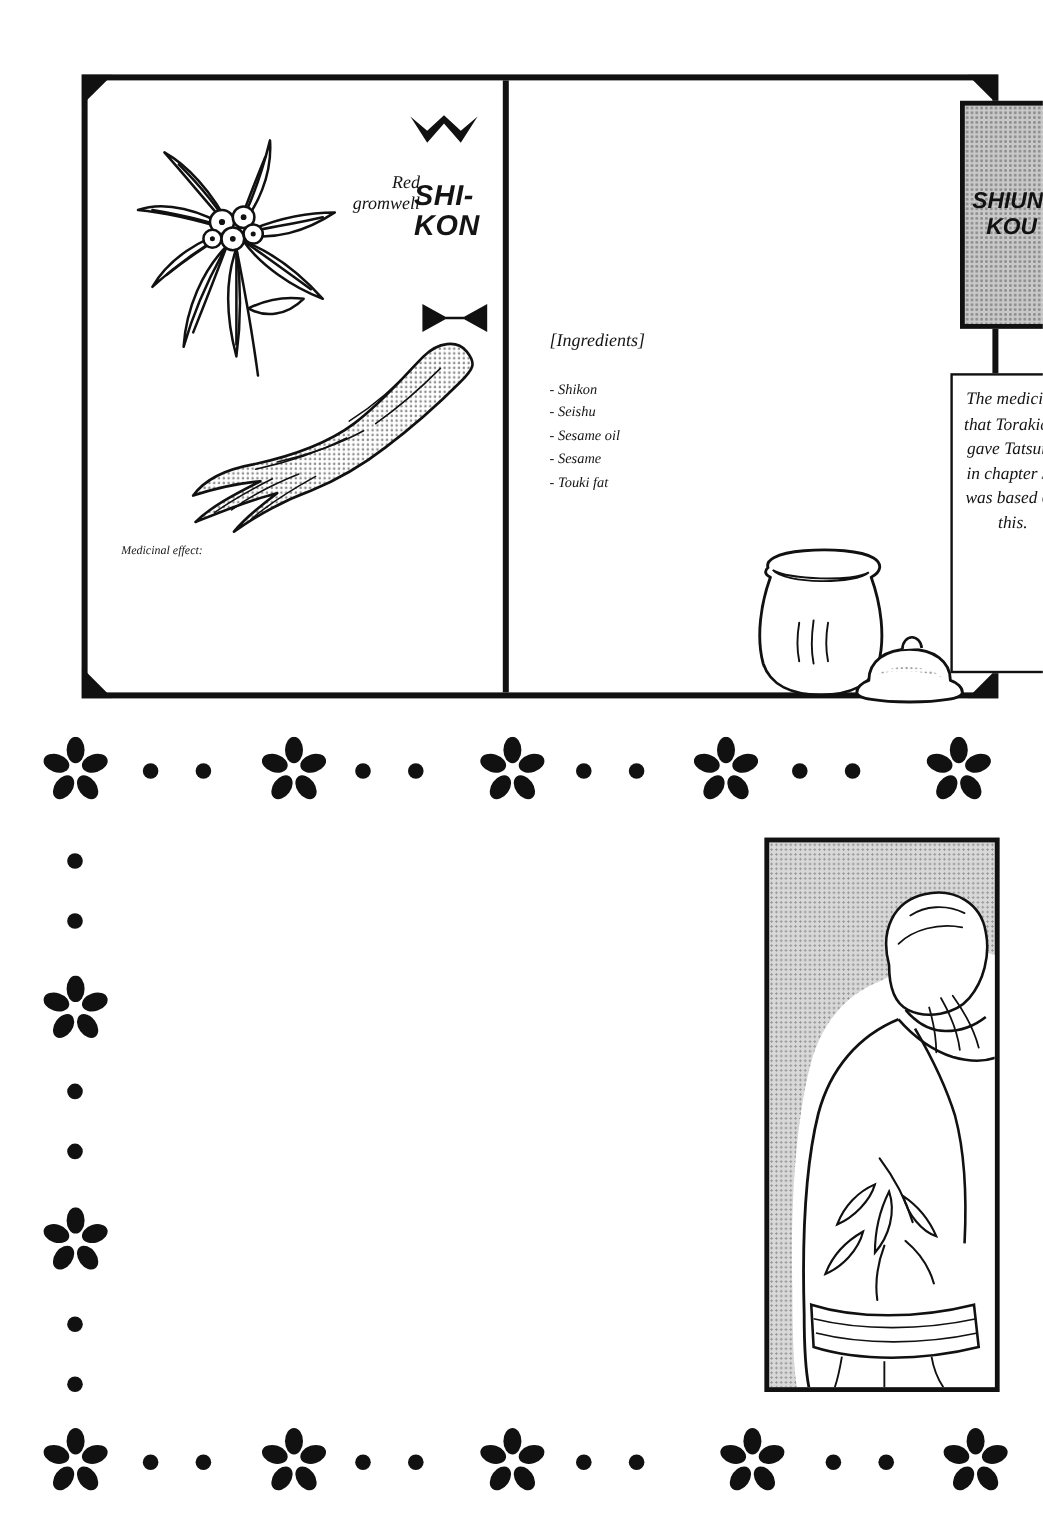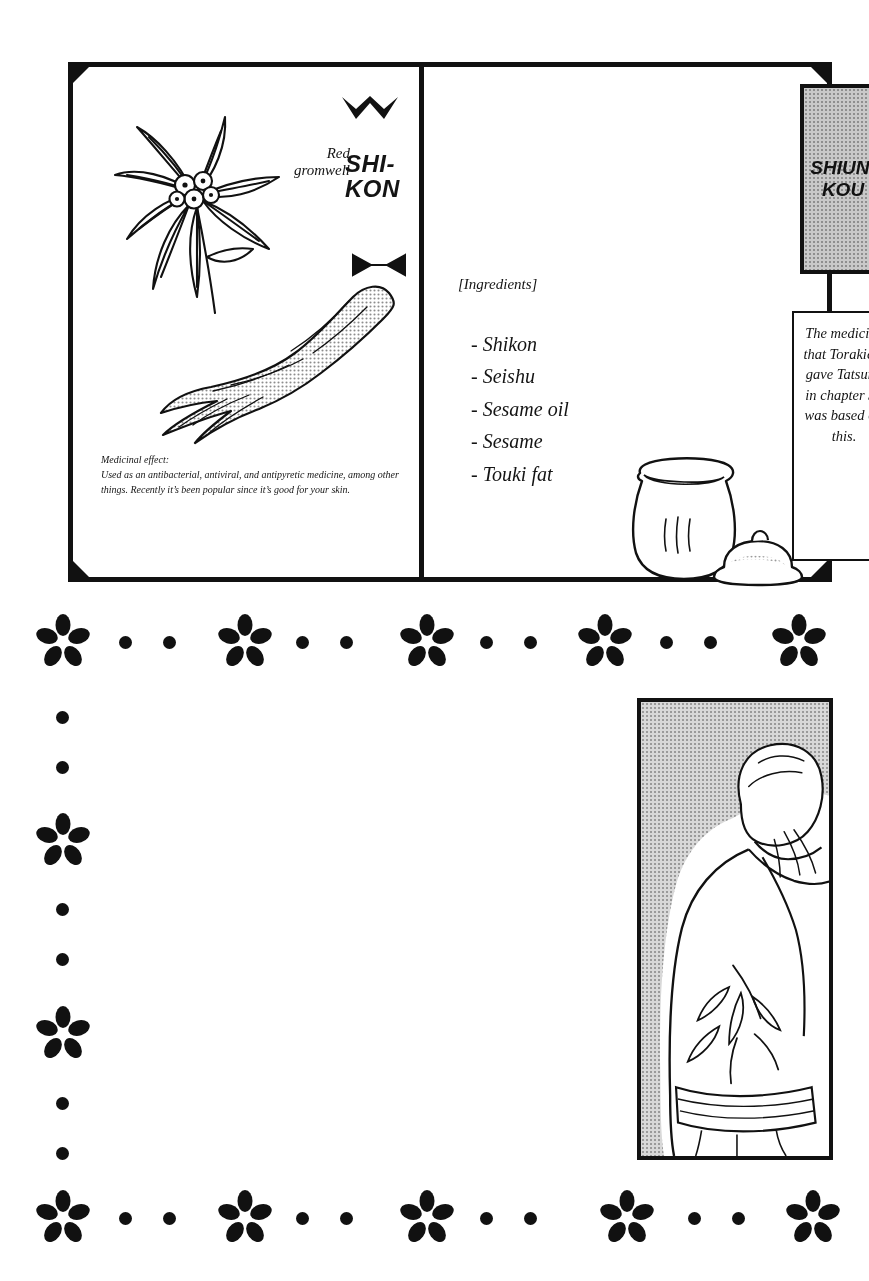--- a/index.html
+++ b/index.html
@@ -134,26 +134,26 @@
     left: 34px;
     top: 209px;
     font-family: "Liberation Serif", serif;
     font-style: italic;
     font-size: 15px;
   }
   #ingredients-list {
     position: absolute;
     left: 34px;
     top: 248px;
-    margin: 13px;
+    margin: 0;
     padding: 0;
     list-style: none;
     font-family: "Liberation Serif", serif;
     font-style: italic;
-    font-size: 20px;
+    font-size: 12px;
     line-height: 1.62;
   }
 
   
   #shiunkou-banner {
     position: absolute;
     left: 376px;
     top: 17px;
     width: 86px;
     height: 190px;
@@ -316,21 +316,20 @@
     </svg>
     <svg class="bracket" id="bracket-bottom" viewBox="0 0 60 26">
       <path d="M4 3 L22 13 L4 23 Z M56 3 L38 13 L56 23 Z M22 13 L38 13" fill="#111" stroke="#111" stroke-width="2"></path>
     </svg>
 
     <div id="red-gromwell-label">Red gromwell</div>
     <div id="shikon-label">SHI-KON</div>
 
     <div id="medicinal-block">
       <span id="medicinal-heading">Medicinal effect:</span>
-      <span id="medicinal-body">Used as an antibacterial, antiviral, and antipyretic medicine, among other things. Recently it’s been popular since it’s good for your skin.</span>
     </div>
   </div>
 
   <div id="right-col">
 
 
     <div id="ingredients-title">[Ingredients]</div>
 
     <ul id="ingredients-list">
       <li>- Shikon</li>

